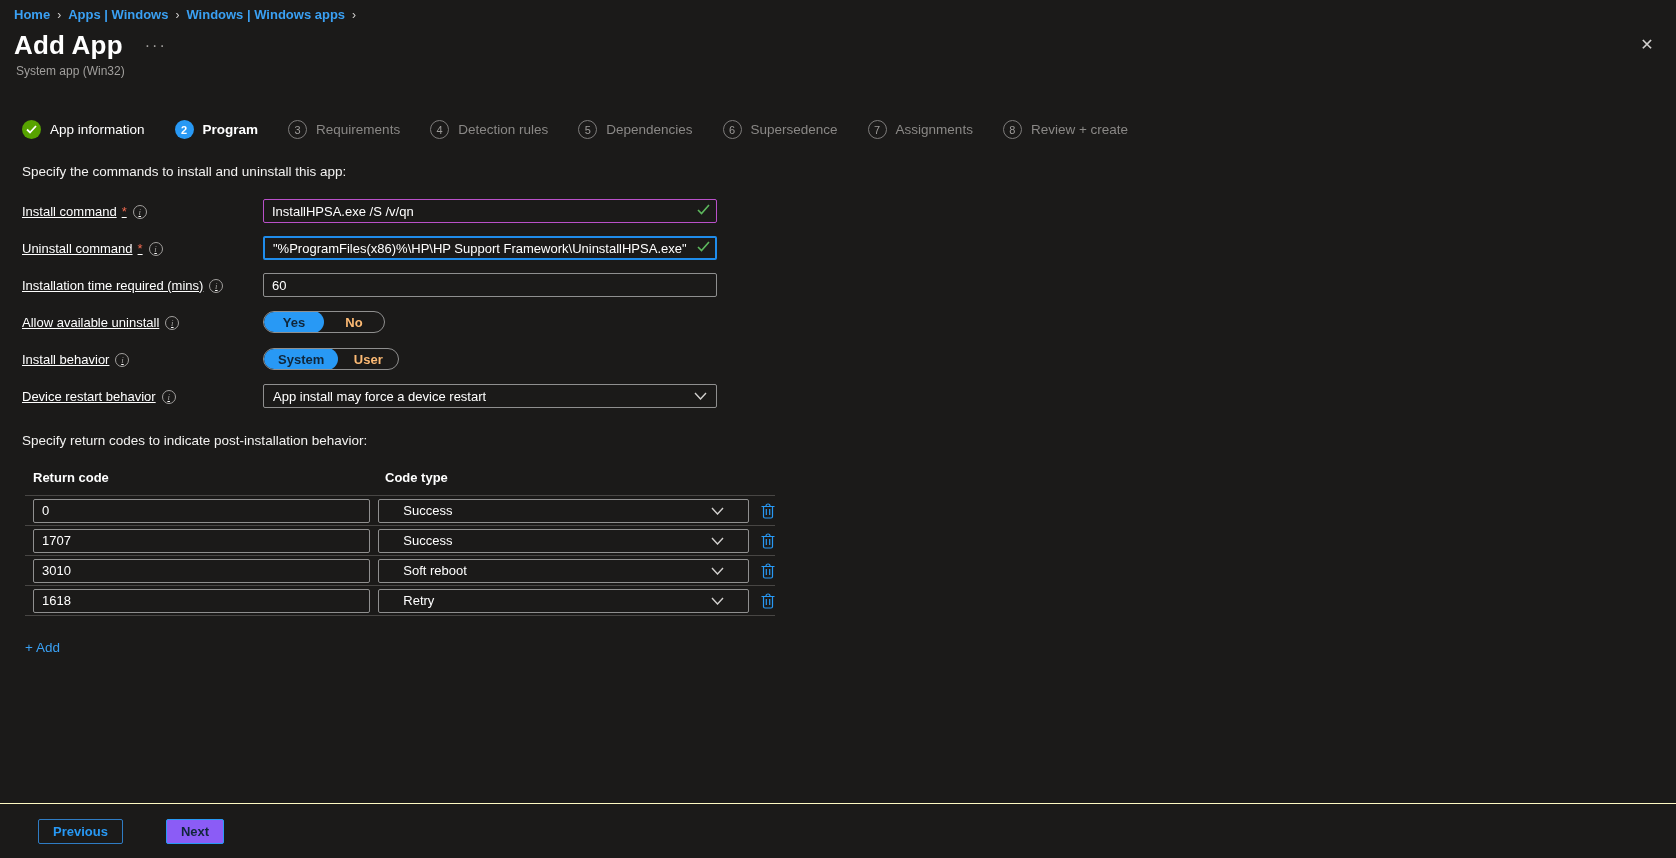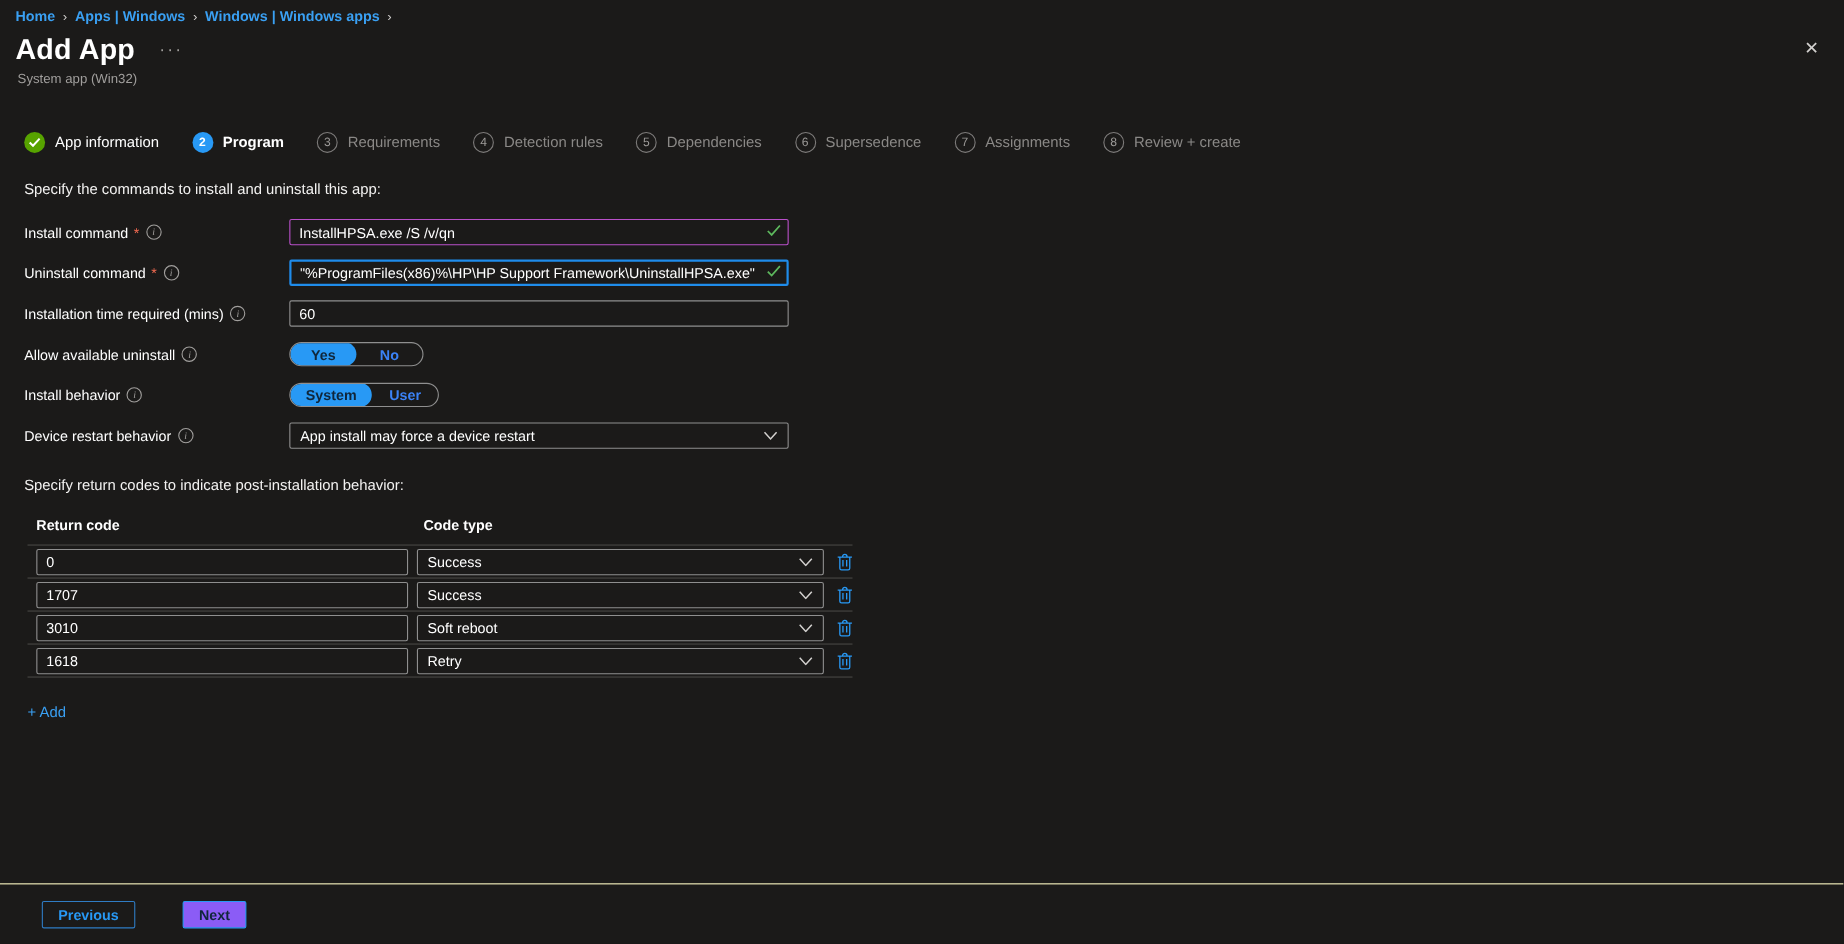--- a/index.html
+++ b/index.html
@@ -42,21 +42,21 @@
   .step.complete .step-circle { background: #57a300; }
   .step.complete .step-label { color: #ffffff; }
   .step.active .step-circle { background: #2899f5; color: #ffffff; font-weight: 700; }
   .step.active .step-label { color: #ffffff; font-weight: 700; }
   .step.upcoming .step-circle { border: 1px solid #7d7b7a; color: #9d9b99; }
   .step.upcoming .step-label { color: #8a8886; }
   
   .section-title { margin: 25px 0 0 22px; font-size: 13.5px; color: #f3f2f1; }
   .form-area { margin: 20px 0 0 22px; }
   .form-row { display: flex; align-items: center; height: 24px; margin-bottom: 13px; }
-  .label-cell { width: 241px; display: flex; align-items: flex-start; gap: 6px; font-size: 13px; color: #ffffff; flex: 0 0 auto; }
+  .label-cell { width: 241px; display: flex; align-items: flex-end; gap: 6px; font-size: 13px; color: #ffffff; flex: 0 0 auto; text-decoration: underline; }
   .req { color: #ef6950; margin-left: -1px; }
   .info-icon {
     width: 14px; height: 14px; border-radius: 50%;
     border: 1px solid #a19f9d; color: #a19f9d;
     font-size: 9px; font-style: italic; font-family: "Liberation Serif", serif;
     display: inline-flex; align-items: center; justify-content: center; flex: 0 0 auto;
     cursor: pointer;
   }
   .input-wrap { position: relative; width: 454px; }
   .text-input {
@@ -72,21 +72,21 @@
   .valid-check { position: absolute; right: 7px; top: 5px; }
   
   .pill-toggle {
     display: flex; align-items: center;
     height: 22px; border: 1px solid #8f8f8f; border-radius: 12px;
     overflow: hidden; cursor: pointer;
   }
   .pill-opt {
     min-width: 60px; padding: 0 14px; height: 22px;
     display: flex; align-items: center; justify-content: center;
-    font-size: 13px; color: #3b82f6; font-weight: 600;
+    font-size: 13px; color: #fdba74; font-weight: 600;
   }
   .pill-opt.selected { background: #2899f5; color: #10263a; border-radius: 12px; }
   
   .dropdown {
     width: 454px; height: 24px;
     border: 1px solid #8f8f8f; border-radius: 2px;
     display: flex; align-items: center; justify-content: space-between;
     padding: 0 9px; font-size: 13px; color: #ffffff; cursor: pointer;
     background: transparent;
   }
@@ -98,21 +98,21 @@
   .rc-row { display: flex; align-items: center; height: 30px; border-bottom: 1px solid #484644; }
   .rc-code-wrap { width: 347px; margin-left: 8px; }
   .rc-code-input {
     width: 100%; height: 24px; background: transparent; color: #ffffff;
     border: 1px solid #8f8f8f; border-radius: 2px;
     font-size: 13px; font-family: "Liberation Sans", sans-serif; padding: 0 8px; outline: none;
   }
   .rc-type { width: 380px; height: 24px; margin-left: 8px;
     border: 1px solid #8f8f8f; border-radius: 2px;
     display: flex; align-items: center; justify-content: space-between;
-    padding: 0 9px; font-size: 13px; cursor: pointer; }
+    padding: 0 24px; font-size: 13px; cursor: pointer; }
   .rc-trash { margin-left: 12px; cursor: pointer; display: flex; align-items: center; }
   .add-link { display: inline-block; margin: 24px 0 0 25px; color: #3aa0f3; font-size: 13.5px; cursor: pointer; }
   
   .footer {
     position: absolute; left: 0; right: 0; bottom: 0; height: 55px;
     border-top: 1px solid #fef9c3;
     display: flex; align-items: center; padding-left: 38px; gap: 43px;
     background: #1b1a19;
   }
   .btn { height: 25px; font-size: 13px; font-weight: 600; border-radius: 2px;

